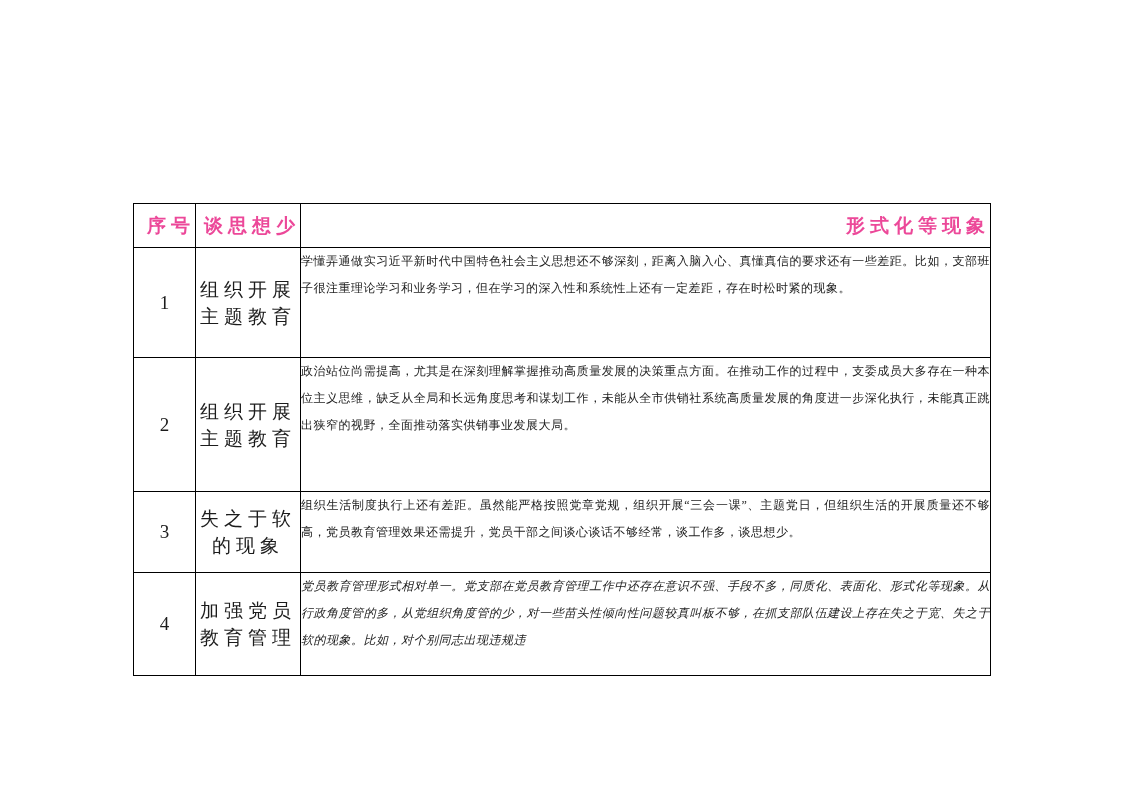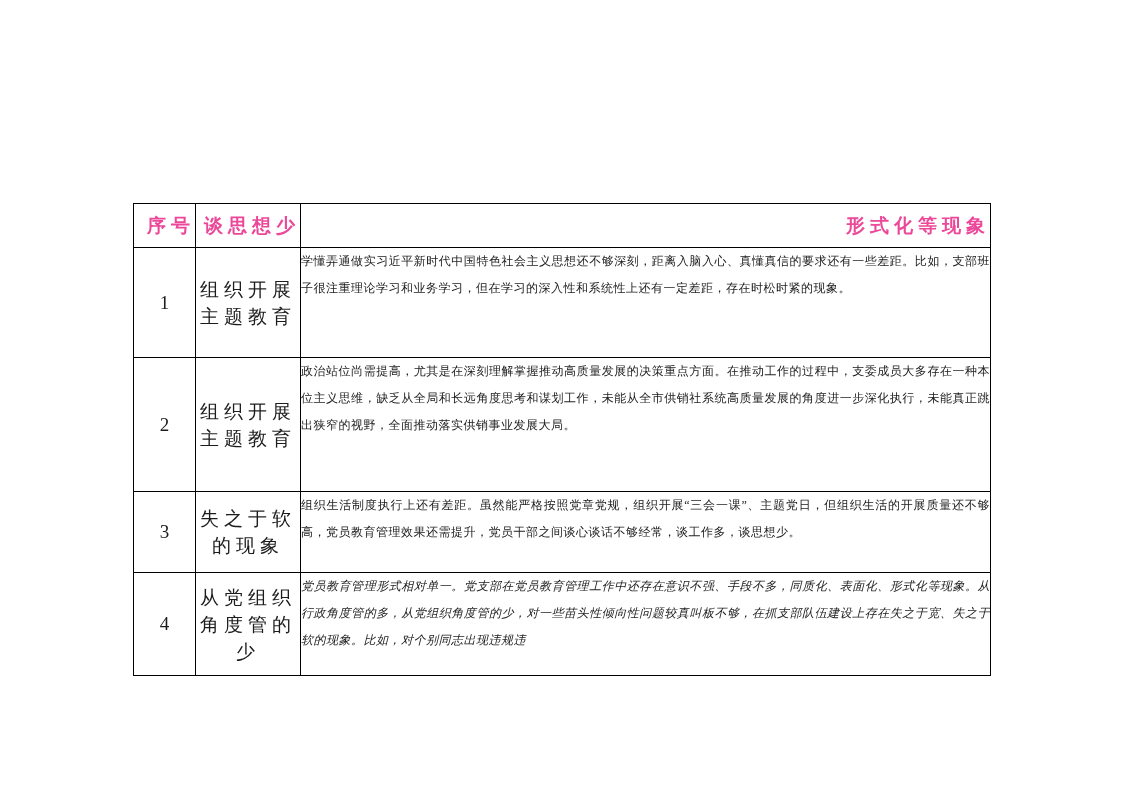--- a/index.html
+++ b/index.html
@@ -126,21 +126,21 @@
       </tr>
       <tr class="row-3">
         <td class="cell-index">3</td>
         <td class="cell-aspect">失之于软的现象</td>
         <td class="cell-problem">
           <div class="txt">组织生活制度执行上还有差距。虽然能严格按照党章党规，组织开展“三会一课”、主题党日，但组织生活的开展质量还不够高，党员教育管理效果还需提升，党员干部之间谈心谈话不够经常，谈工作多，谈思想少。</div>
         </td>
       </tr>
       <tr class="row-4">
         <td class="cell-index">4</td>
-        <td class="cell-aspect">从党组织角度管的少</td>
+        <td class="cell-aspect">加强党员教育管理</td>
         <td class="cell-problem">
           <div class="txt">党员教育管理形式相对单一。党支部在党员教育管理工作中还存在意识不强、手段不多，同质化、表面化、形式化等现象。从行政角度管的多，从党组织角度管的少，对一些苗头性倾向性问题较真叫板不够，在抓支部队伍建设上存在失之于宽、失之于软的现象。比如，对个别同志出现违规违</div>
         </td>
       </tr>
     </tbody>
   </table>
 
 </div>
 
 </body></html>

